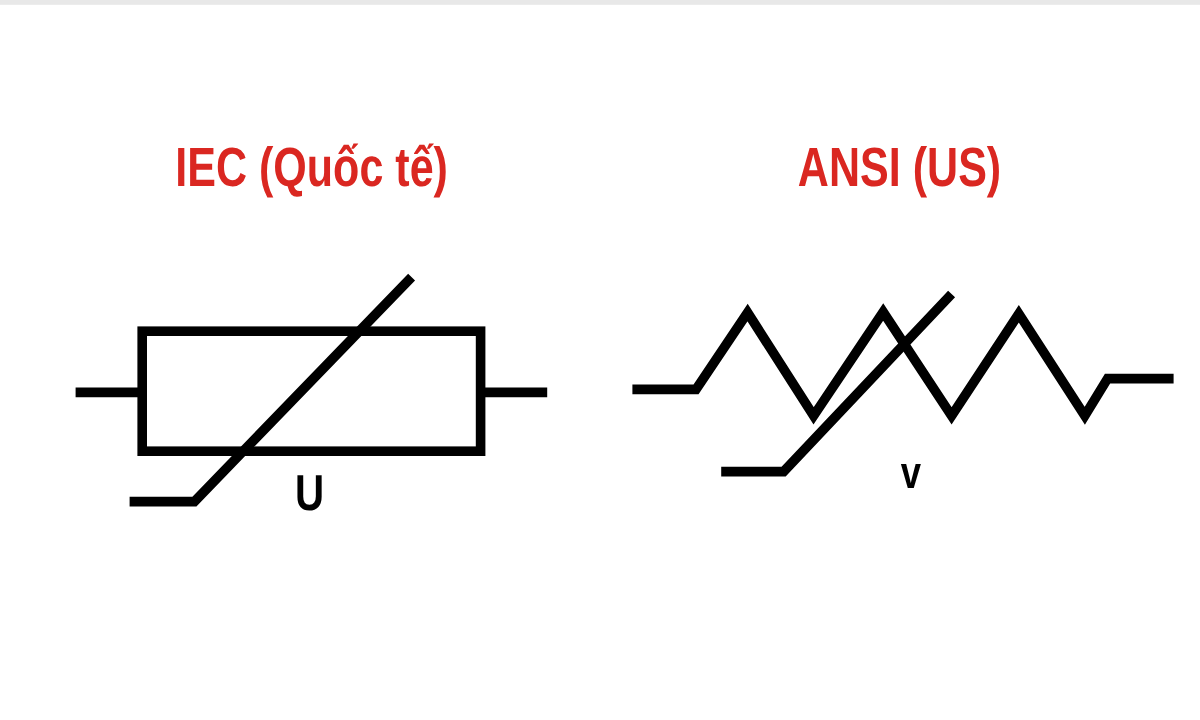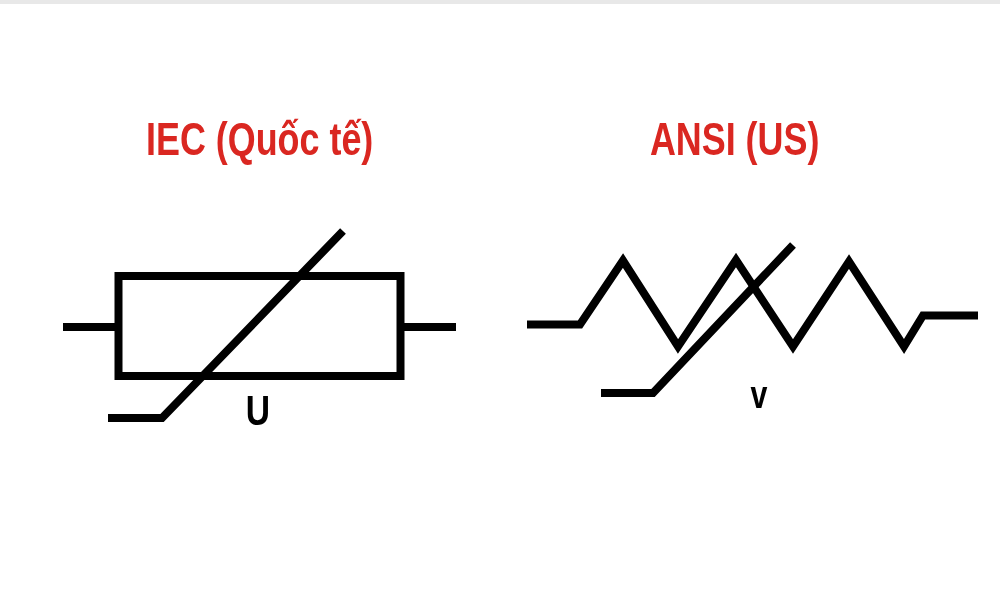--- a/index.html
+++ b/index.html
@@ -26,21 +26,21 @@
     line-height:1.0;
     color:var(--title-red);
     white-space:nowrap;
   }
   .title .squeeze{
     display:inline-block;
     transform:scaleX(0.78);
     transform-origin:center;
   }
   .title.left-pos{left:60px;}
-  .title.right-pos{left:535px;}
+  .title.right-pos{left:550px;}
   .symbol-svg{position:absolute;display:block;}
   .iec-svg{left:55px;top:215px;}
   .ansi-svg{left:515px;top:228px;}
   .symbol-svg rect,
   .symbol-svg line,
   .symbol-svg polyline{
     fill:none;
     stroke:var(--line-black);
     stroke-width:8;
     stroke-linejoin:miter;

